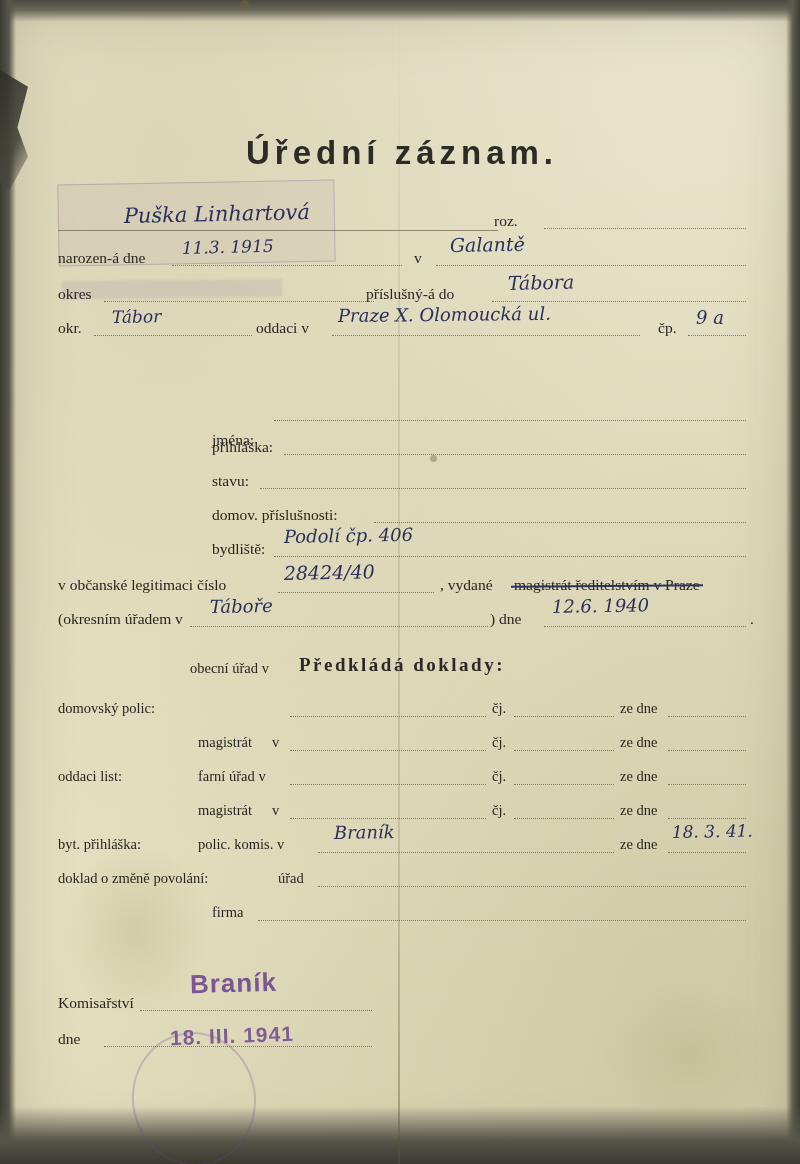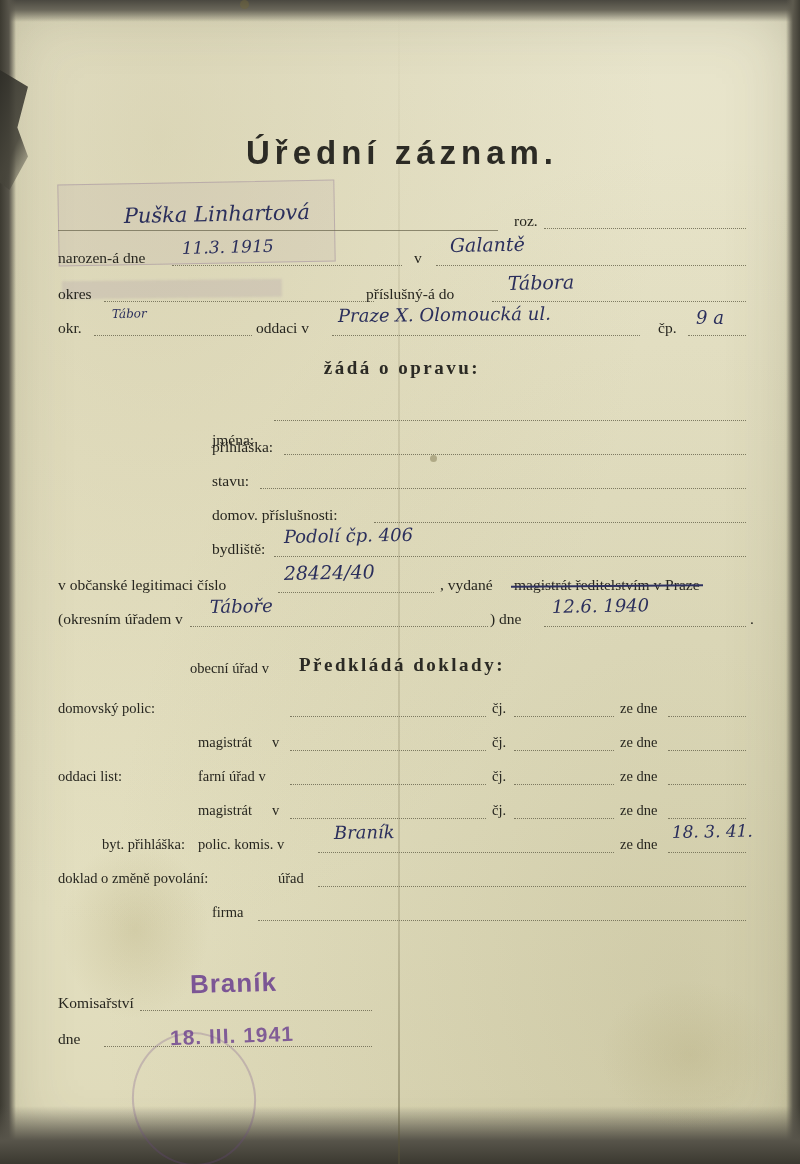--- a/index.html
+++ b/index.html
@@ -204,47 +204,46 @@
 
   <div class="sheet">
 
     <div class="ghost-stamp"></div>
     <div class="ghost-stamp2"></div>
 
     <div class="title">Úřední záznam.</div>
 
     <div class="solidline" style="left:36px; top:208px; width:440px;"></div>
     <div class="hw" style="left:102px; top:182px; font-size:21px; transform:rotate(-1.2deg);">Puška  Linhartová</div>
-    <div class="lbl" style="left:492px; top:190px;">roz.</div>
+    <div class="lbl" style="left:472px; top:190px;">roz.</div>
     <div class="dots" style="left:522px; top:192px; width:202px;"></div>
 
     <div class="lbl" style="left:36px; top:227px;">narozen-á dne</div>
     <div class="dots" style="left:150px; top:229px; width:230px;"></div>
     <div class="hw" style="left:160px; top:216px; font-size:17px; transform:rotate(-1.5deg);">11.3. 1915</div>
     <div class="lbl" style="left:392px; top:227px;">v</div>
     <div class="dots" style="left:414px; top:229px; width:310px;"></div>
     <div class="hw" style="left:428px; top:212px; font-size:19px; transform:rotate(-1deg);">Galantě</div>
 
     <div class="lbl" style="left:36px; top:263px;">okres</div>
     <div class="dots" style="left:82px; top:265px; width:270px;"></div>
     <div class="lbl" style="left:344px; top:263px;">příslušný-á do</div>
     <div class="dots" style="left:470px; top:265px; width:254px;"></div>
     <div class="hw" style="left:486px; top:250px; font-size:19px; transform:rotate(-1.4deg);">Tábora</div>
 
     <div class="lbl" style="left:36px; top:297px;">okr.</div>
     <div class="dots" style="left:72px; top:299px; width:158px;"></div>
-    <div class="hw" style="left:90px; top:285px; font-size:12px; transform:rotate(-1deg);text-align:center;">Tábor</div>
+    <div class="hw" style="left:90px; top:285px; font-size:17px; transform:rotate(-1deg);text-align:center;">Tábor</div>
     <div class="lbl" style="left:234px; top:297px;">oddaci v</div>
     <div class="dots" style="left:310px; top:299px; width:308px;"></div>
     <div class="hw" style="left:316px; top:283px; font-size:18px; transform:rotate(-0.6deg);">Praze X.  Olomoucká ul.</div>
     <div class="lbl" style="left:636px; top:297px;">čp.</div>
     <div class="dots" style="left:666px; top:299px; width:58px;"></div>
     <div class="hw" style="left:674px; top:285px; font-size:18px;">9 a</div>
 
-    <div class="subhead" style="top:335px;">žádá o opravu:</div>
 
     <div class="lbl" style="left:190px; top:382px;margin-top:27px;">jména:</div>
     <div class="dots" style="left:252px; top:384px; width:472px;"></div>
 
     <div class="lbl" style="left:190px; top:416px;">přihláška:</div>
     <div class="dots" style="left:262px; top:418px; width:462px;"></div>
 
     <div class="lbl" style="left:190px; top:450px;">stavu:</div>
     <div class="dots" style="left:238px; top:452px; width:486px;"></div>
 
@@ -298,21 +297,21 @@
     <div class="dots" style="left:646px; top:748px; width:78px;"></div>
 
     <div class="lbl lbl-sm" style="left:176px; top:780px;">magistrát</div>
     <div class="lbl lbl-sm" style="left:250px; top:780px;">v</div>
     <div class="dots" style="left:268px; top:782px; width:196px;"></div>
     <div class="lbl lbl-sm" style="left:470px; top:780px;">čj.</div>
     <div class="dots" style="left:492px; top:782px; width:100px;"></div>
     <div class="lbl lbl-sm" style="left:598px; top:780px;">ze dne</div>
     <div class="dots" style="left:646px; top:782px; width:78px;"></div>
 
-    <div class="lbl lbl-sm" style="left:36px; top:814px;margin-left:44px;">byt. přihláška:</div>
+    <div class="lbl lbl-sm" style="left:36px; top:814px;">byt. přihláška:</div>
     <div class="lbl lbl-sm" style="left:176px; top:814px;">polic. komis. v</div>
     <div class="dots" style="left:296px; top:816px; width:296px;"></div>
     <div class="hw" style="left:312px; top:800px; font-size:18px; transform:rotate(-1deg);">Braník</div>
     <div class="lbl lbl-sm" style="left:598px; top:814px;">ze dne</div>
     <div class="dots" style="left:646px; top:816px; width:78px;"></div>
     <div class="hw" style="left:650px; top:800px; font-size:17px; transform:rotate(-1deg);">18. 3. 41.</div>
 
     <div class="lbl lbl-sm" style="left:36px; top:848px;">doklad o změně povolání:</div>
     <div class="lbl lbl-sm" style="left:256px; top:848px;">úřad</div>
     <div class="dots" style="left:296px; top:850px; width:428px;"></div>

